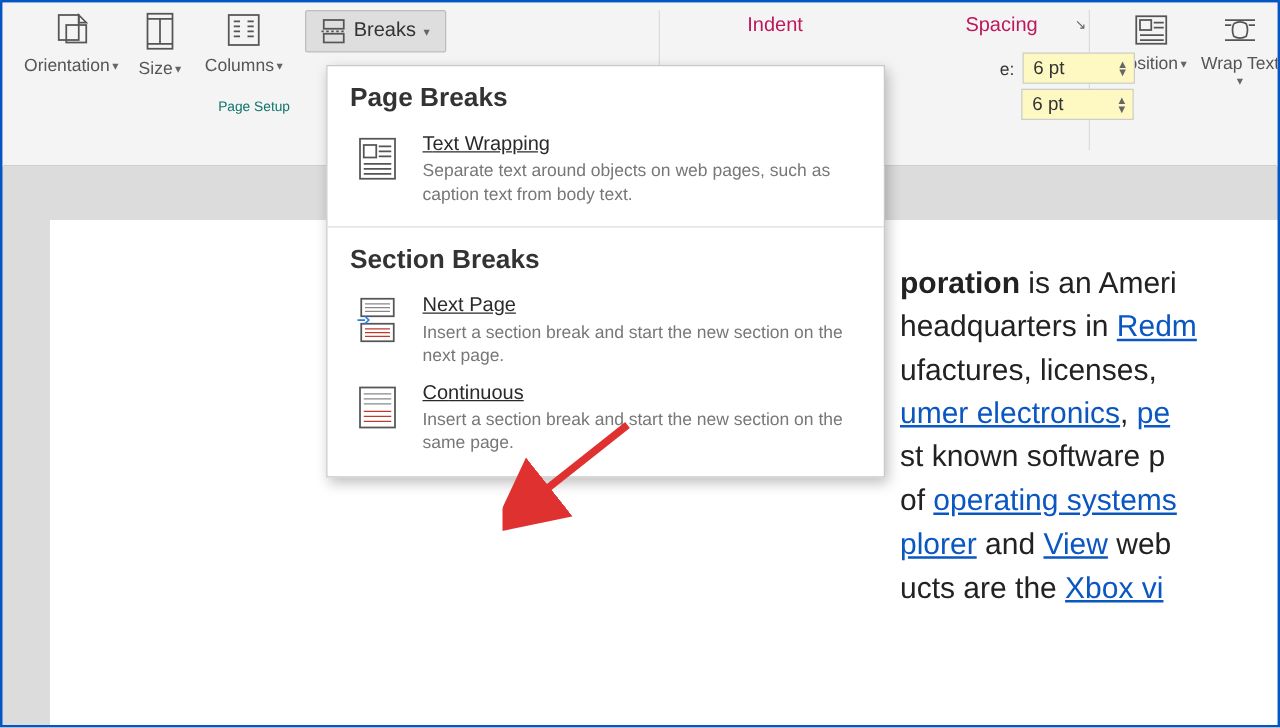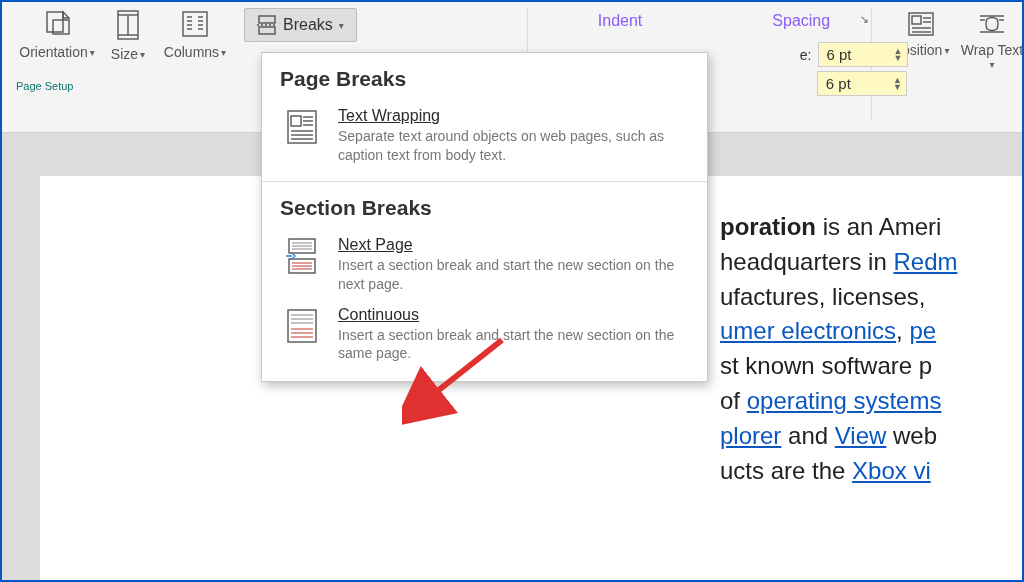--- a/index.html
+++ b/index.html
@@ -2,37 +2,37 @@
 <html><head>
 <meta charset="utf-8">
 <style>
 html,body{margin:0;padding:0;font-family:"Segoe UI",Arial,sans-serif;font-size:14px;background:#e3e3e3;color:#333}
 .app{width:1024px;height:582px;position:relative;overflow:hidden;box-sizing:border-box;border:2px solid #0356c4;background:#dcdcdc}
 .tabs{display:flex;gap:34px;padding:10px 14px 0 14px;background:#f4f4f4;border-bottom:1px solid #cfcfcf}
 .tab{padding:0 2px 10px 2px;font-size:16px;color:#444;position:relative;cursor:default}
 .tab.active{color:#1a1a1a;font-weight:500}
 .tab.active::after{content:"";position:absolute;left:0;right:0;bottom:0;height:3px;background:#1556b8}
 .ribbon{display:flex;align-items:flex-start;background:#f4f4f4;position:relative;height:130px;border-bottom:1px solid #cfcfcf}
-.group{display:flex;flex-direction:column;align-items:flex-start;padding:4px 8px 2px 8px}
+.group{display:flex;flex-direction:column;align-items:flex-end;padding:4px 8px 2px 8px}
 .big-btn{display:flex;flex-direction:column;align-items:center;gap:4px;padding:2px 4px;width:74px;font-size:14px;color:#555}
 .big-label{display:flex;align-items:center;gap:2px}
 .caret{font-size:10px;color:#666;margin-top:1px}
 .grp-div{width:1px;height:112px;background:#dcdcdc;margin-top:6px}
 .group-name{font-size:11px;color:#0f766e;margin-top:16px}
 .breaks-btn{display:flex;align-items:center;gap:6px;background:#dedede;border:1px solid #bdbdbd;padding:6px 12px;font-size:16px;color:#333;margin:6px 0 0 4px;border-radius:2px}
 .menu{position:absolute;top:50px;left:259px;width:445px;background:#fff;border:1px solid #c9c9c9;box-shadow:2px 4px 10px rgba(0,0,0,.25);z-index:10;padding-bottom:12px}
 .menu h4{margin:14px 0 10px 18px;font-size:21px;font-weight:700;color:#333}
 .m-item{display:flex;gap:14px;padding:6px 18px}
 .m-ic{flex:0 0 44px;height:40px;display:flex;align-items:center;justify-content:center}
 .m-txt{flex:1}
 .m-title{font-size:16px;color:#2a2a2a;margin-bottom:2px}
 .m-title span{text-decoration:underline}
 .m-desc{font-size:14px;color:#777;line-height:1.35}
 .menu hr{border:none;border-top:1px solid #dedede;margin:10px 0}
-.labels{display:flex;align-items:flex-end;gap:130px;padding:10px 0 0 70px;font-size:16px;color:#8b5cf6}
+.labels{display:flex;align-items:flex-end;gap:130px;padding:10px 0 0 70px;font-size:16px;color:#be185d}
 .spin{display:flex;align-items:center;gap:6px;background:#fef9c3;border:1px solid #ccc;padding:3px 4px 3px 8px;width:76px;font-size:15px}
 .spin .arrows{margin-left:auto;display:flex;flex-direction:column;line-height:7px;color:#666;font-size:9px}
 .right-btns{display:flex;gap:6px;margin:6px 0 0 14px}
 .dlg-launch{position:absolute;right:0;bottom:2px;font-size:11px;color:#666;padding:2px}
 .doc{position:absolute;left:38px;right:0;top:174px;bottom:0;background:#fff;padding:34px 0 15px 0}
 .doc-text{font-size:24px;line-height:1.45;color:#222;padding-left:680px;white-space:nowrap}
 .doc-text a{color:#0b57c2;text-decoration:underline}
 .arrow-annot{position:absolute;left:400px;top:330px;z-index:20;pointer-events:none}
 svg.breaks-ic *{stroke:#555;stroke-width:1.4;fill:none}
 </style>

